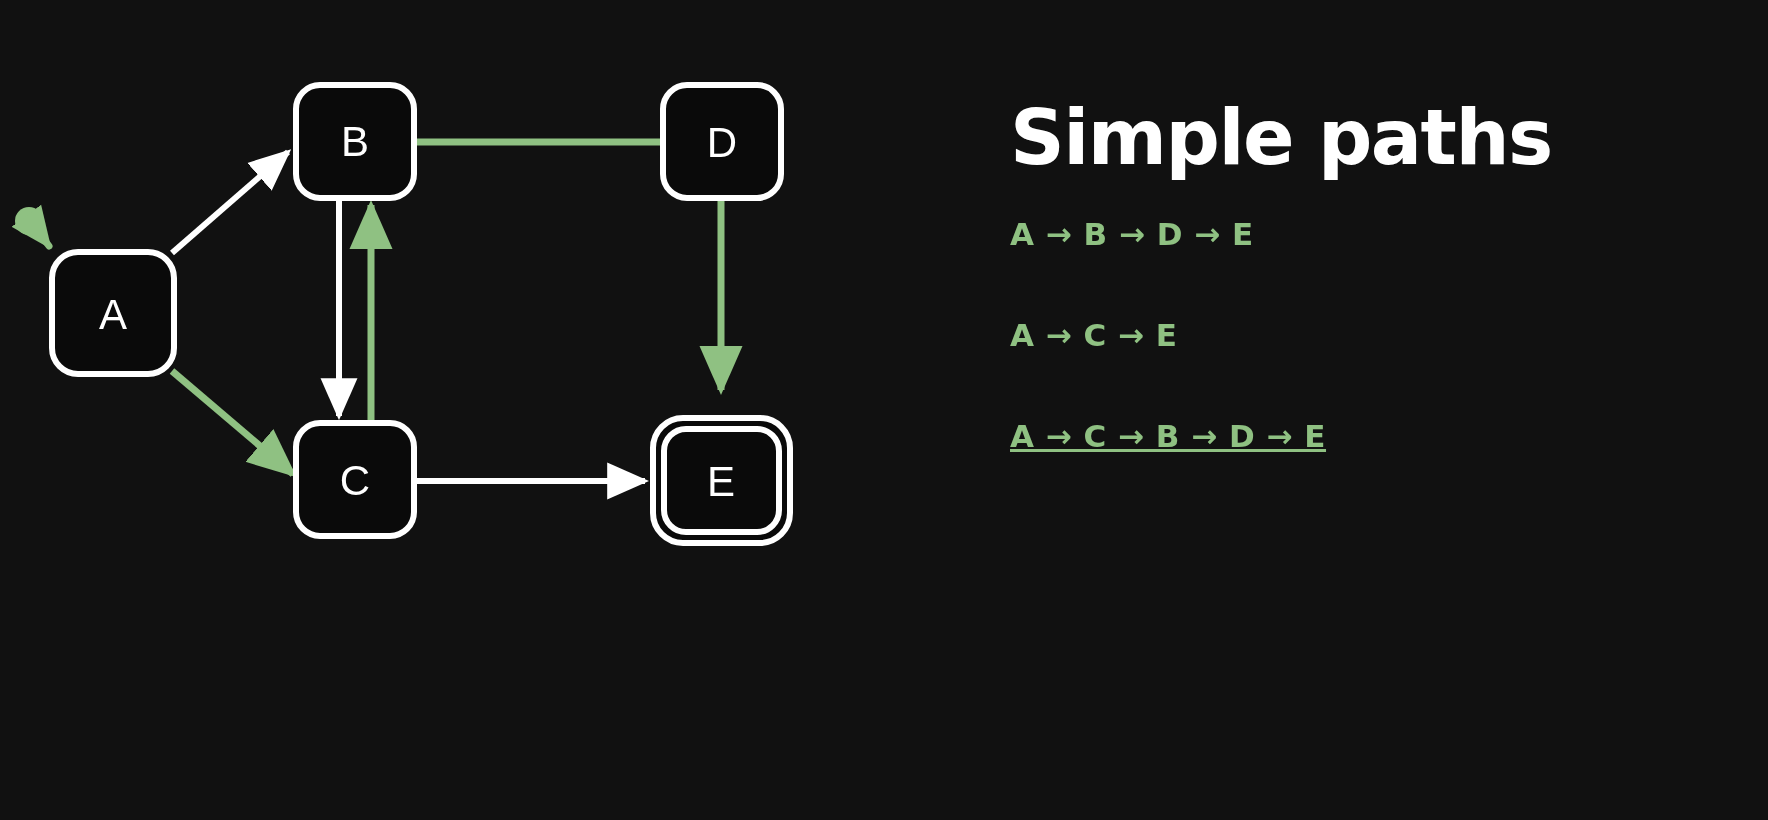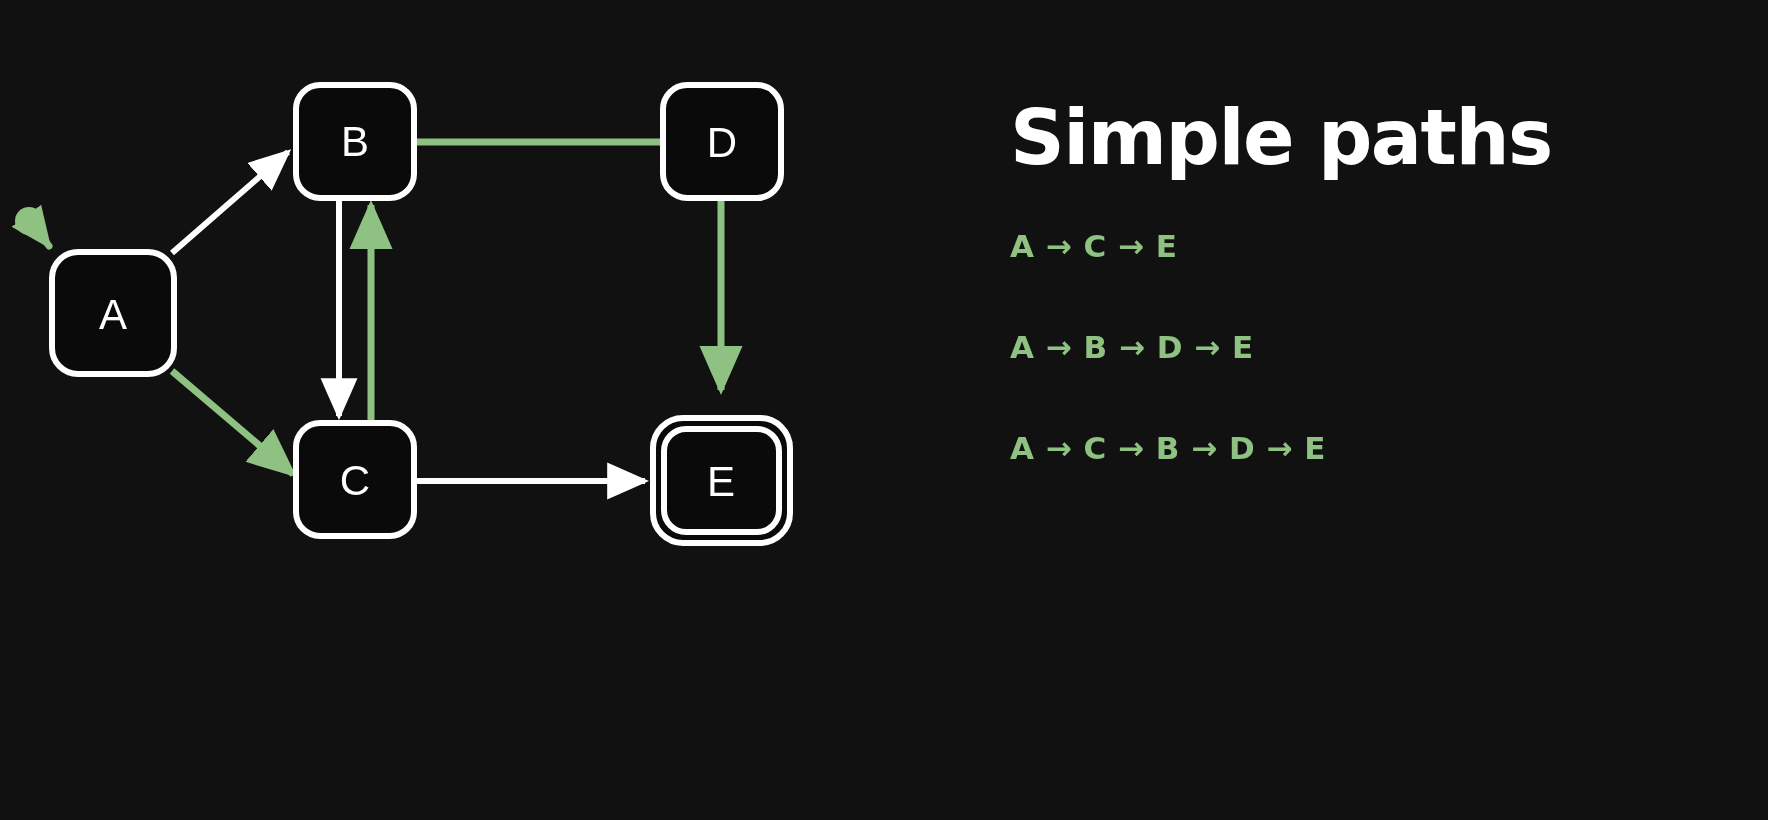--- a/index.html
+++ b/index.html
@@ -28,38 +28,38 @@
     top: 100px;
     width: 740px;
   }
   .panel-title {
     font-family: "DejaVu Sans", sans-serif;
     font-weight: bold;
     font-size: 76px;
     line-height: 1.0;
     color: #ffffff;
     letter-spacing: -1.5px;
-    margin: 0 0 52px 0;
+    margin: 0 0 40px 0;
     white-space: nowrap;
   }
   .path-list {
     list-style: none;
     margin: 0;
     padding: 0;
   }
   .path-item {
     font-family: "DejaVu Sans", sans-serif;
     font-weight: bold;
     font-size: 31px;
     color: #8fc182;
     letter-spacing: 0.5px;
     margin: 0 0 65px 0;
     white-space: nowrap;
   }
-  .path-item:last-child { margin-bottom: 0; }
+  .path-item:last-child { margin-bottom: 0; text-decoration: underline; }
   .node-label {
     font-family: "Liberation Sans", sans-serif;
     font-size: 42px;
     fill: #ffffff;
     text-anchor: middle;
     dominant-baseline: central;
   }
 </style>
 </head>
 <body>
@@ -121,19 +121,19 @@
     <g>
       <rect x="653" y="418" width="137" height="125" rx="30" ry="30" fill="#0a0a0a" stroke="#ffffff" stroke-width="6"></rect>
       <rect x="664" y="429" width="115" height="103" rx="22" ry="22" fill="#0a0a0a" stroke="#ffffff" stroke-width="6"></rect>
       <text class="node-label" x="721" y="481">E</text>
     </g>
   </svg>
 
   <div class="panel">
     <h1 class="panel-title">Simple paths</h1>
     <ul class="path-list">
+      <li class="path-item">A → B → D → E</li>
       <li class="path-item">A → C → E</li>
-      <li class="path-item">A → B → D → E</li>
       <li class="path-item">A → C → B → D → E</li>
     </ul>
   </div>
 
 </div>
 
 </body></html>

